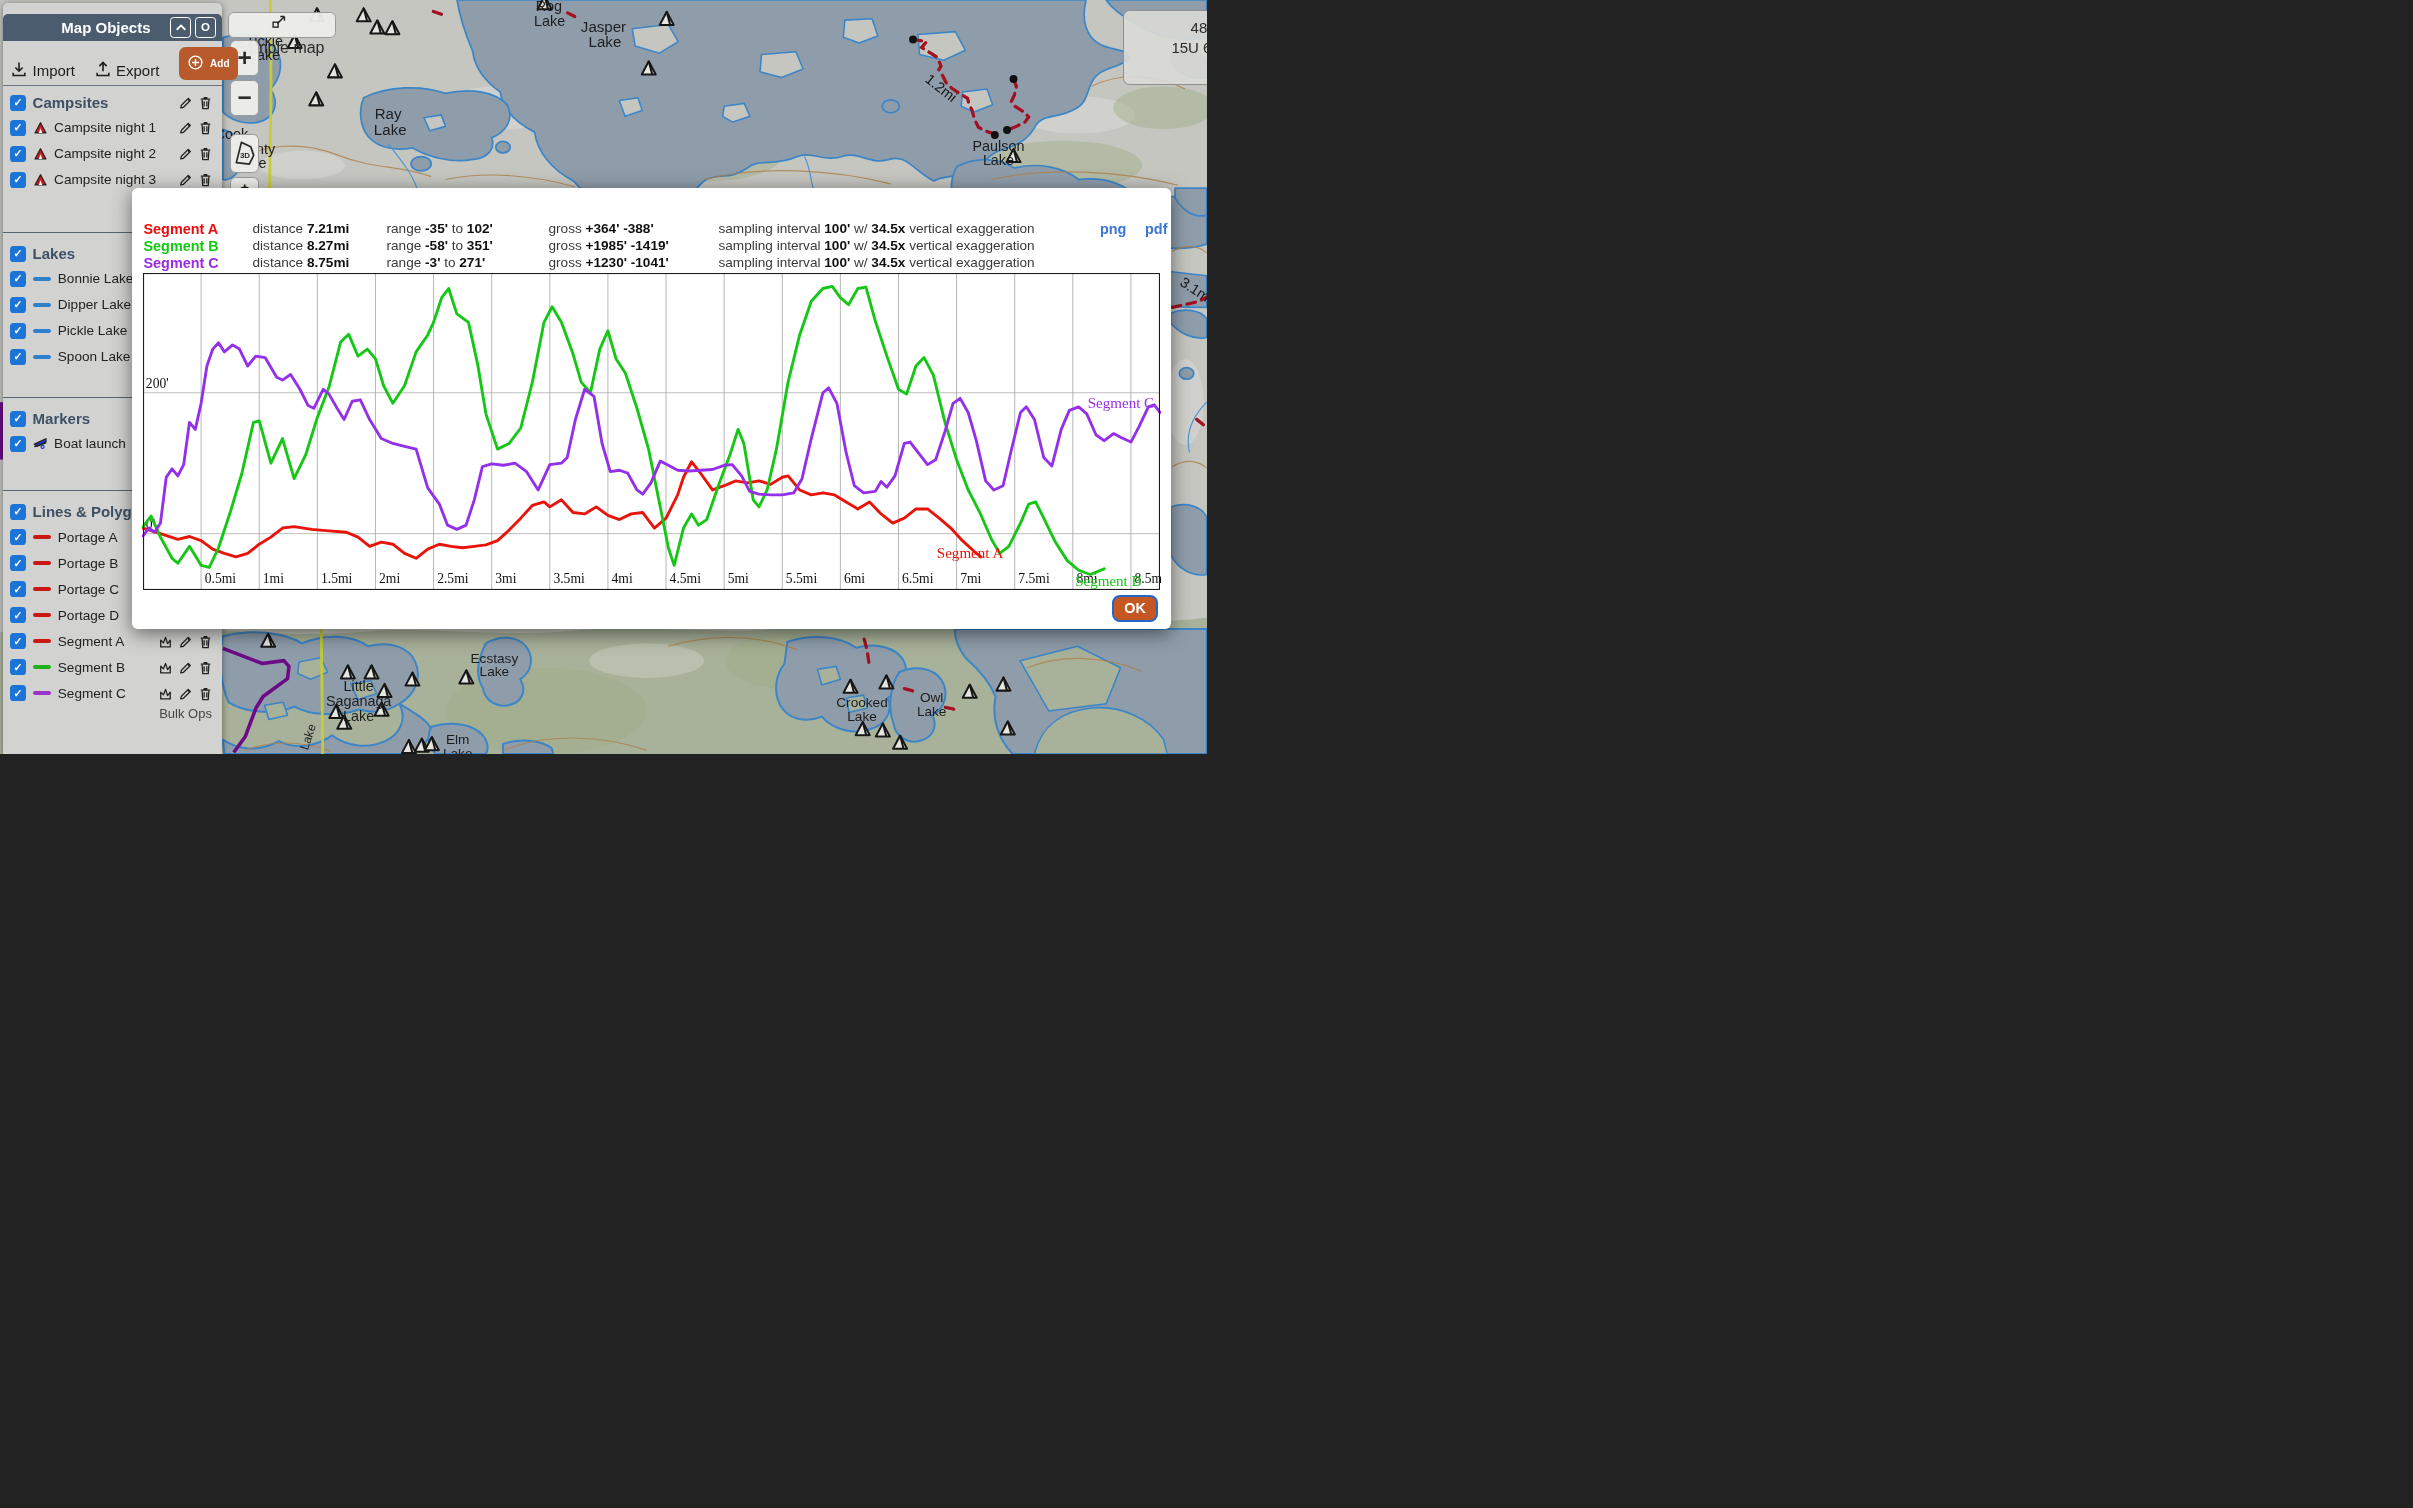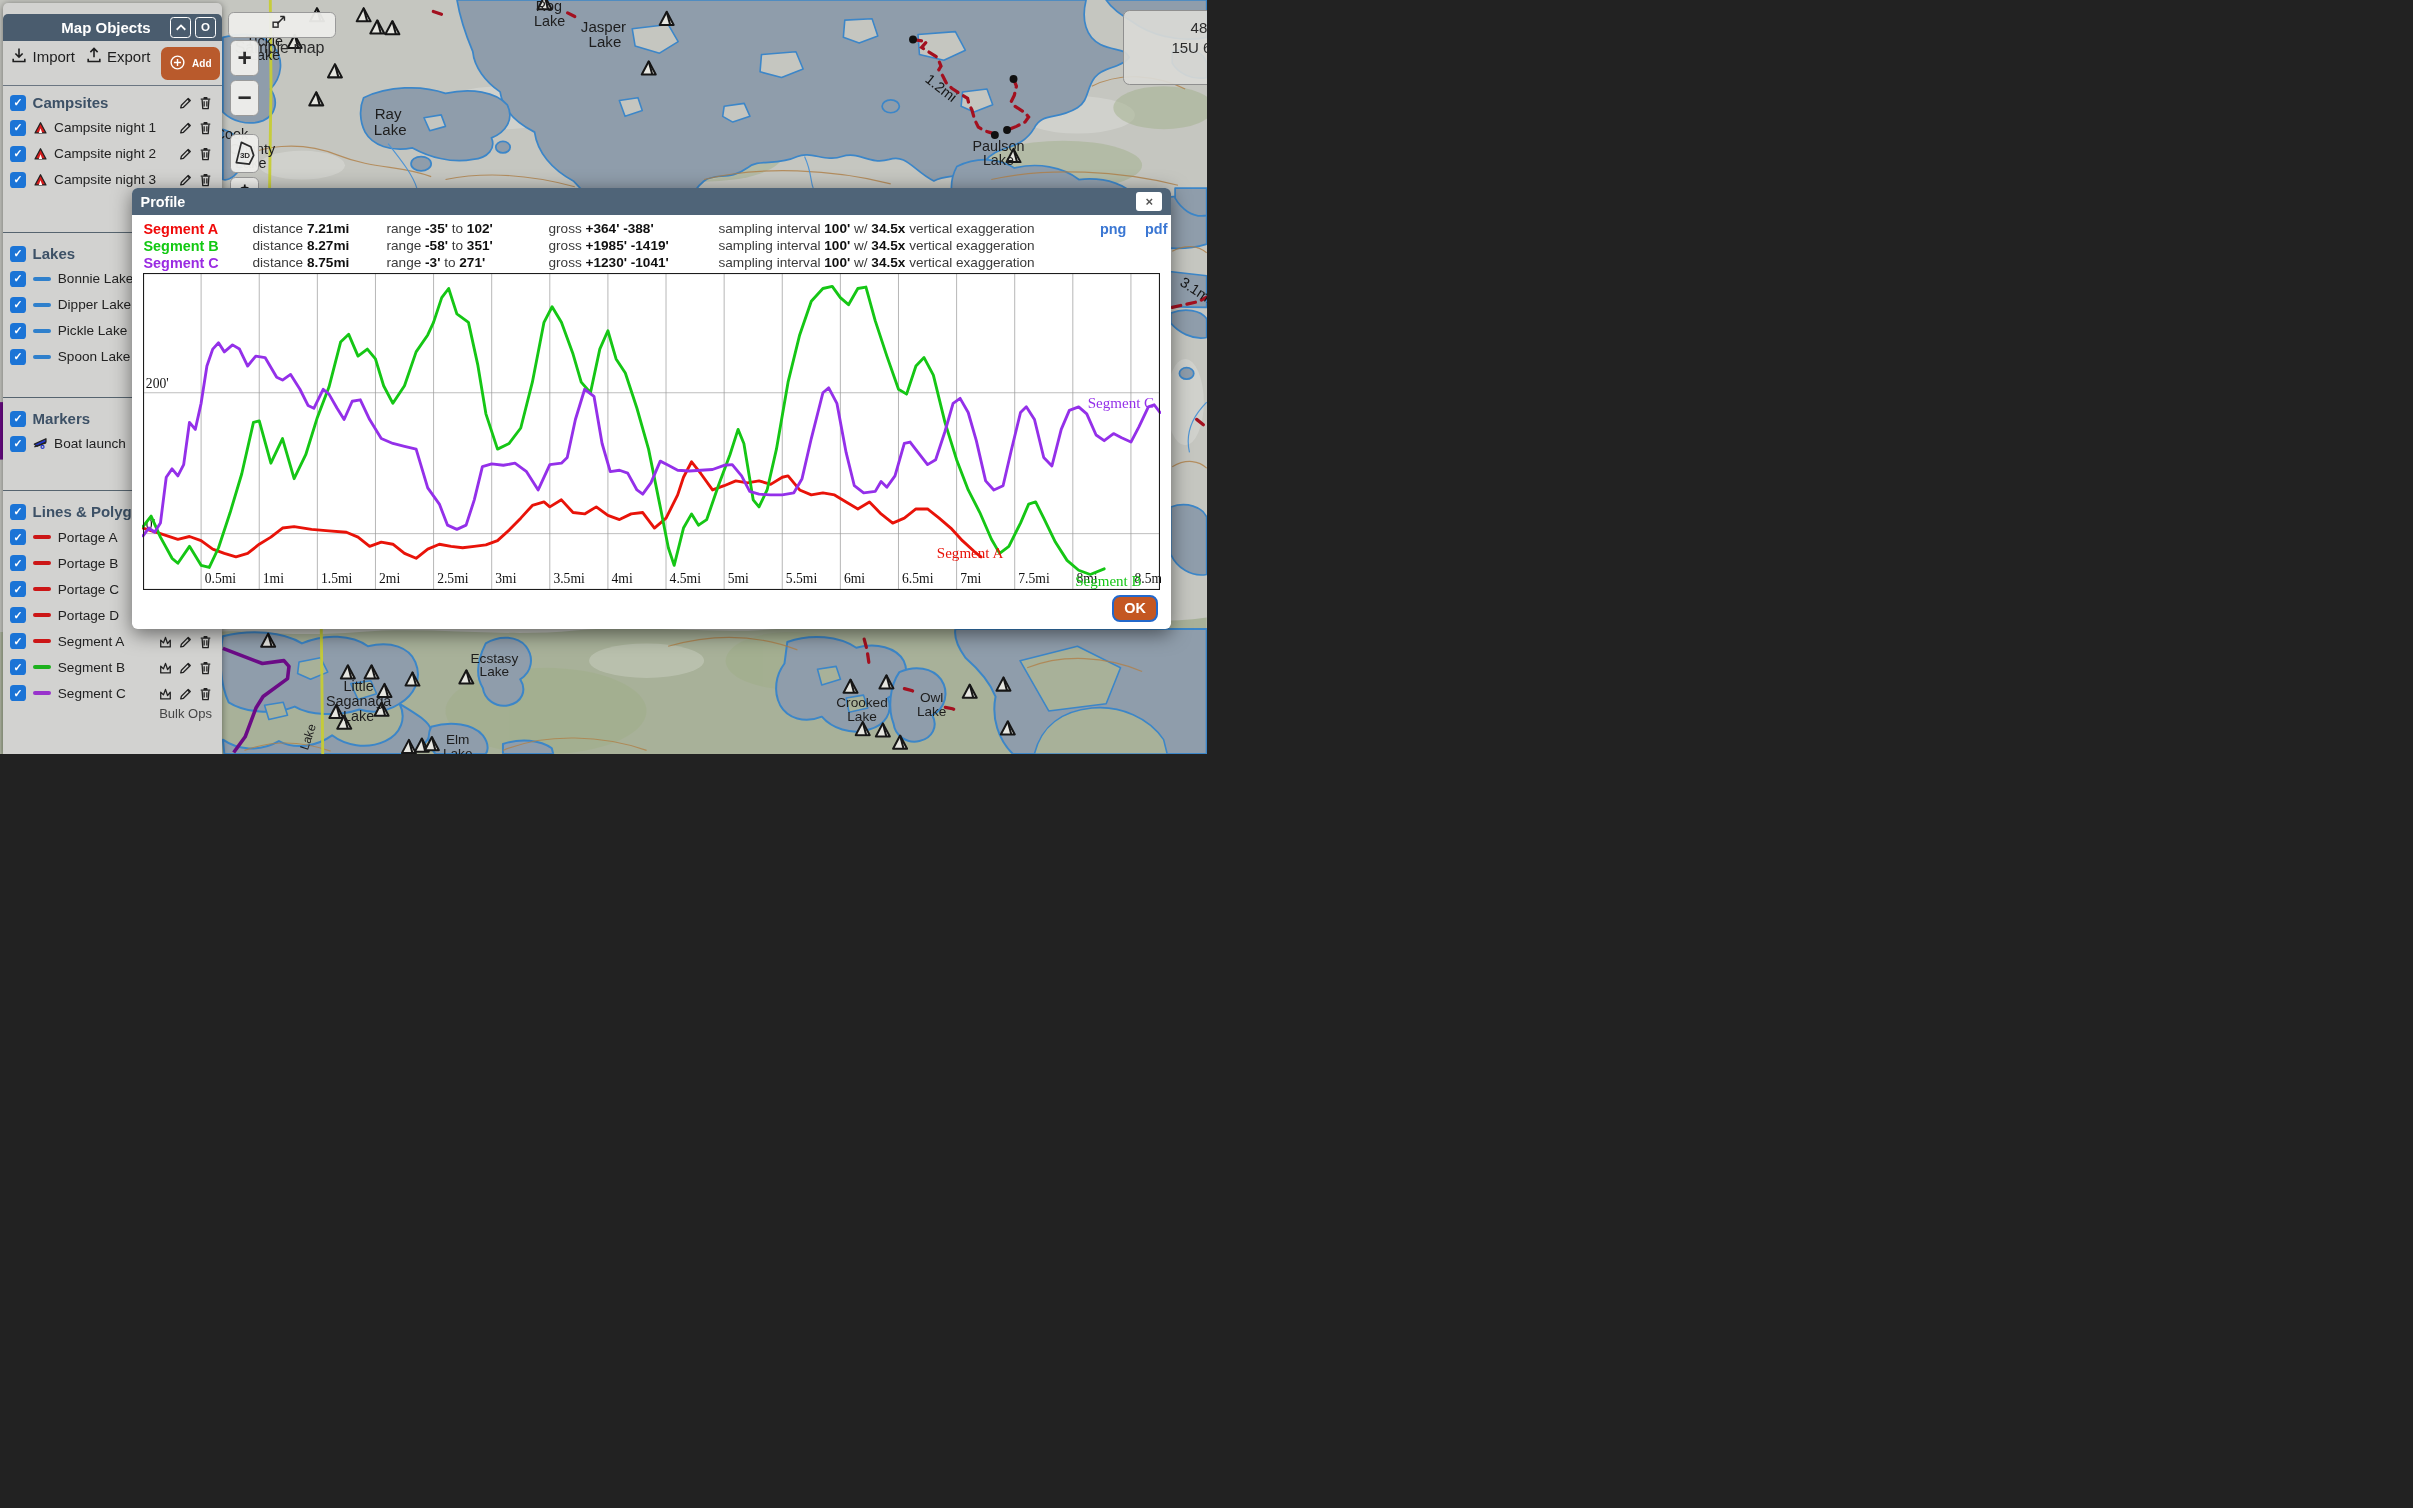--- a/index.html
+++ b/index.html
@@ -24,21 +24,21 @@
   #btn3d{left:230px;top:134px;height:37px;}
   #btnloc{left:230px;top:177px;height:32px;}
   
   .sidebar{position:absolute;left:2.9px;top:2.9px;width:219px;bottom:0;z-index:20;
            background:#d2d2d0;border-radius:5px 5px 0 0;box-shadow:0 1.4px 7.2px rgba(0,0,0,.45);}
   .sb-header{height:27px;background:#4a5c6e;border-radius:5px 5px 0 0;display:flex;align-items:center;
              color:#fff;font-size:15px;font-weight:bold;padding:0 5.7px;margin-top:11px;}
   .sb-header .ttl{flex:1;text-align:center;margin-left:37px;}
   .winbtn{width:19.4px;height:19.4px;border:1.4px solid #fff;border-radius:3.6px;margin-left:3.6px;
           display:flex;align-items:center;justify-content:center;color:#fff;font-weight:bold;font-size:11.5px;}
-  .toolbar{display:flex;align-items:flex-start;padding:5.7px 7.2px 5.7px 8.6px;gap:11px;border-bottom:1.4px solid #6b7682;}
+  .toolbar{display:flex;align-items:flex-end;padding:5.7px 7.2px 5.7px 8.6px;gap:20px;border-bottom:1.4px solid #6b7682;}
   .tbtn{display:flex;align-items:center;gap:5px;font-size:15px;color:#1e1e1e;}
   .addbtn{margin-left:auto;background:#b95a2c;color:#fff;font-size:10px;font-weight:bold;border-radius:6.5px;
           height:33px;padding:0 8px;display:flex;align-items:center;gap:5.7px;}
   .grp-hd{display:flex;align-items:center;height:24.4px;padding:0 8.6px 0 7.2px;gap:6.5px;
           color:#3d5166;font-size:15px;font-weight:bold;}
   .sb-row{display:flex;align-items:center;height:26px;padding:0 8.6px 0 7.2px;gap:6.5px;
           color:#222;font-size:13.6px;}
   .rowlabel{white-space:nowrap;overflow:visible;}
   .rico{margin-left:auto;display:flex;gap:5px;align-items:center;}
   .chk{width:16px;height:16px;border-radius:3.6px;background:#1b74d6;color:#fff;flex:0 0 16px;
@@ -666,24 +666,20 @@
               <path d="M4 6 H18 M9 6 V4 H13 V6" fill="none" stroke="#222" stroke-width="1.9" stroke-linejoin="round"></path>
               <path d="M9 9 V17 M13 9 V17" fill="none" stroke="#222" stroke-width="1.9" stroke-linejoin="round"></path>
             </svg>
           </span>
         </div>
         <div class="bulk">Bulk Ops</div>
       </div>
   </aside>
 
   <div class="dialog">
-    <div class="d-title">
-      <span>Profile</span>
-      <span class="d-close">×</span>
-    </div>
     <div class="stats" id="stats">
         <div class="stat-row">
           <span class="sname" style="color:#f00a0a">Segment A</span>
           <span>distance <b>7.21mi</b></span>
           <span>range <b>-35'</b> to <b>102'</b></span>
           <span>gross <b class="up">+364'</b> <b class="down">-388'</b></span>
           <span>sampling interval <b>100'</b> w/ <b>34.5x</b> vertical exaggeration</span>
         </div>
         <div class="stat-row">
           <span class="sname" style="color:#12c912">Segment B</span>

